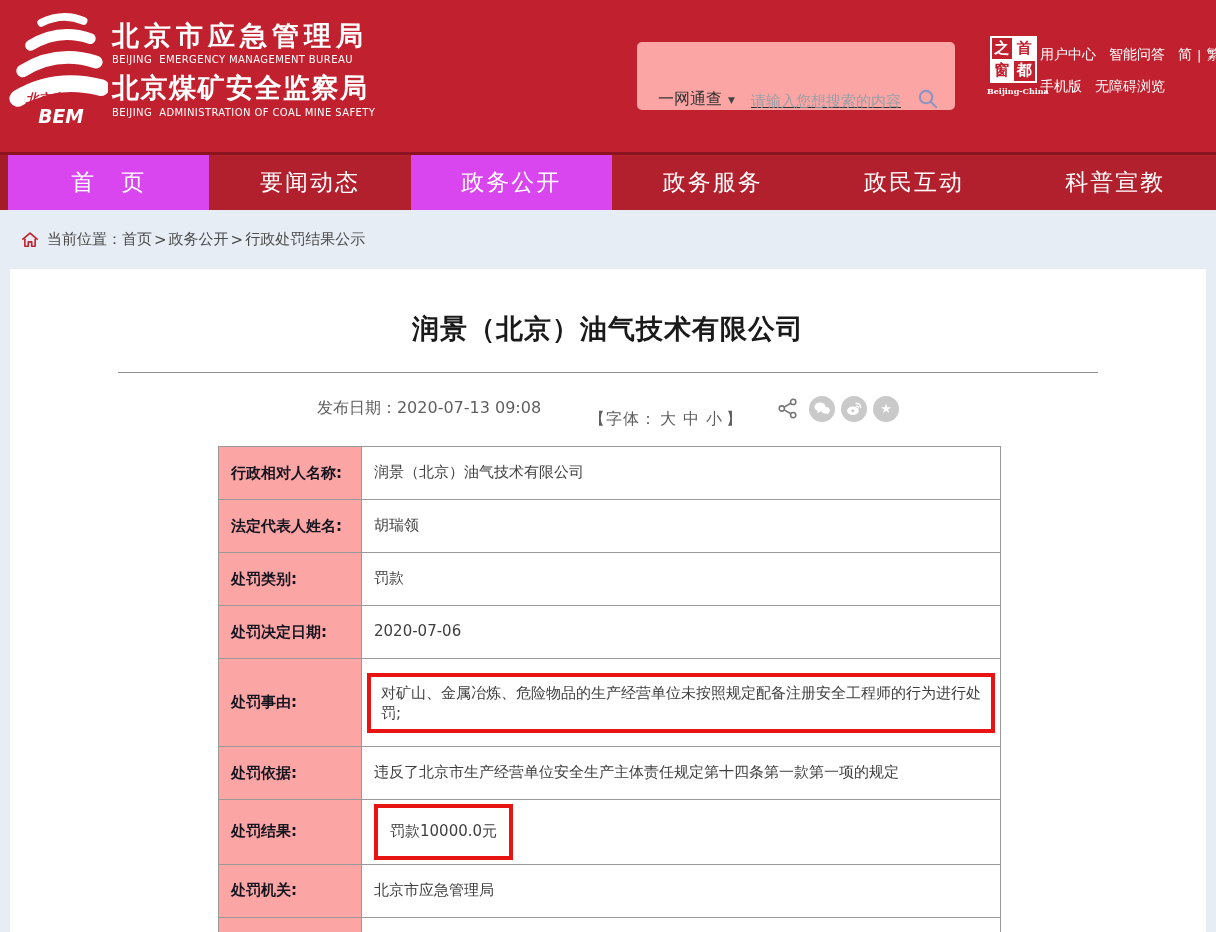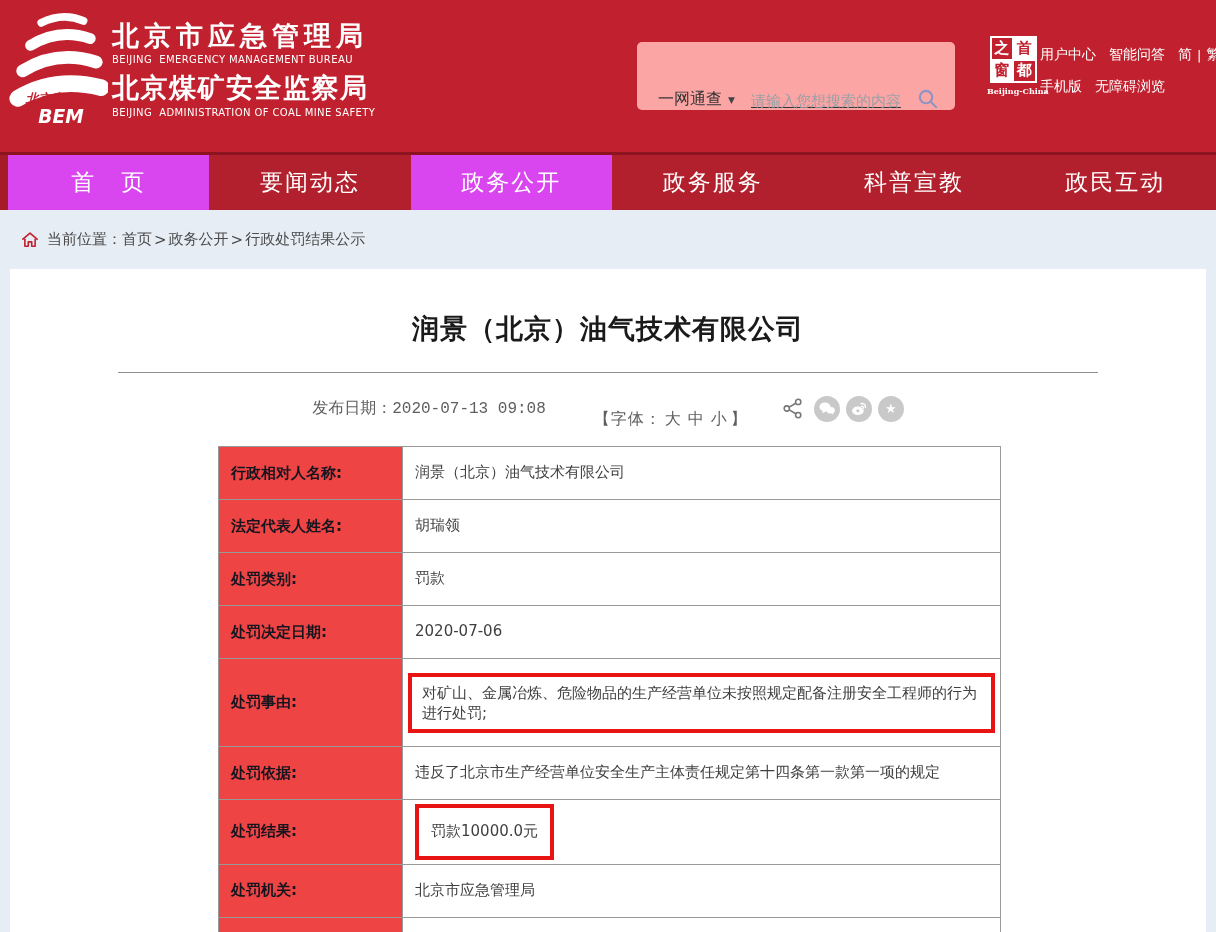--- a/index.html
+++ b/index.html
@@ -54,35 +54,35 @@
   .home-icon { display:flex; margin-right:8px; }
   .crumb-sep { margin:0 2px; }
 
   
   .content-card { margin:0 10px; background:#fff; min-height:662px; padding-top:42px; }
   .page-title { text-align:center; font-size:27px; font-weight:700; color:#1a1a1a; letter-spacing:1px; }
   .title-divider { border:none; border-top:1px solid #8f8f8f; margin:25px 108px 0; }
 
   .meta-row { display:flex; align-items:center; justify-content:center; margin-top:14px;
               color:#5f5f5f; font-size:16px; }
-  .publish-date { margin-right:48px;font-family:Liberation Mono, monospace; }
+  .publish-date { margin-right:48px; }
   .font-size-ctl { margin-right:34px; letter-spacing:1px;margin-top:22px; }
   .font-size-ctl .fs { margin:0 3px; cursor:pointer; }
   .meta-icons { display:flex; align-items:center; gap:6px; }
   .share-svg { margin-right:5px; display:flex; cursor:pointer; }
   .icon-circle { width:26px; height:26px; border-radius:50%; background:#c9c9c9;
                  display:flex; align-items:center; justify-content:center; color:#fff; cursor:pointer; }
   .star-glyph { font-size:13px; line-height:1; }
 
   
   .penalty-table { border-collapse:collapse; margin:16px 0 0 208px; width:783px; table-layout:fixed; }
   .penalty-table tr { height:53px; }
   .penalty-table tr.tall { height:88px; }
   .penalty-table td { border:1px solid #999; vertical-align:middle; font-size:15px; }
-  td.lbl { width:184px; background:#ef4444; font-weight:700; color:#15151f; padding:0 8px 0 12px; }
+  td.lbl { width:143px; background:#fca5a5; font-weight:700; color:#15151f; padding:0 8px 0 12px; }
   td.val { padding:0 12px; color:#3f3f3f; line-height:1.7; }
   .hl-box { display:block; margin:3px -7px; border:4px solid #e81313; padding:6px 10px; line-height:20px; }
   .hl-inline { display:inline-block; border:4px solid #e81313; padding:11px 12px; margin:4px 0; }
 </style>
 </head>
 <body>
 
 <header class="site-header">
 
   <div class="emblem">
@@ -143,22 +143,22 @@
     </div>
   </div>
 </header>
 
 <nav class="main-nav">
   <div class="nav-spacer"></div>
   <a class="active">首　页</a>
   <a>要闻动态</a>
   <a class="active">政务公开</a>
   <a>政务服务</a>
+  <a>政民互动</a>
   <a>科普宣教</a>
-  <a>政民互动</a>
 </nav>
 
 <div class="breadcrumb">
   <span class="home-icon">
     <svg width="18" height="17" viewBox="0 0 20 18" fill="none" stroke="#c1202e" stroke-width="1.8" stroke-linejoin="round">
       <path d="M1.5 9.2 L10 1.8 L18.5 9.2"></path>
       <path d="M4.3 8.2 V16.5 H8.1 V11.6 H11.9 V16.5 H15.7 V8.2"></path>
     </svg>
   </span>
   <span>当前位置：</span>

